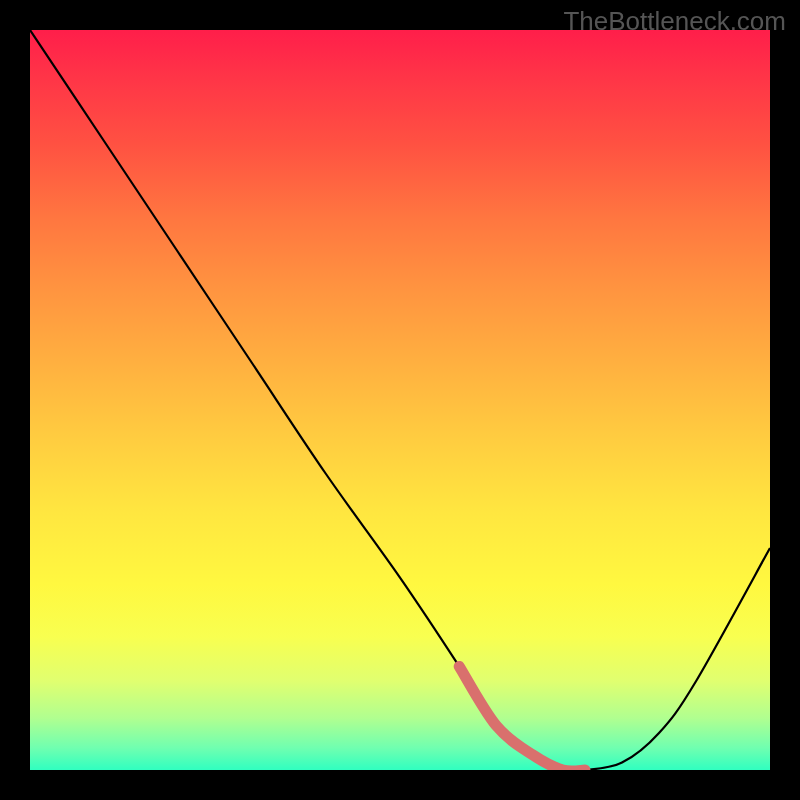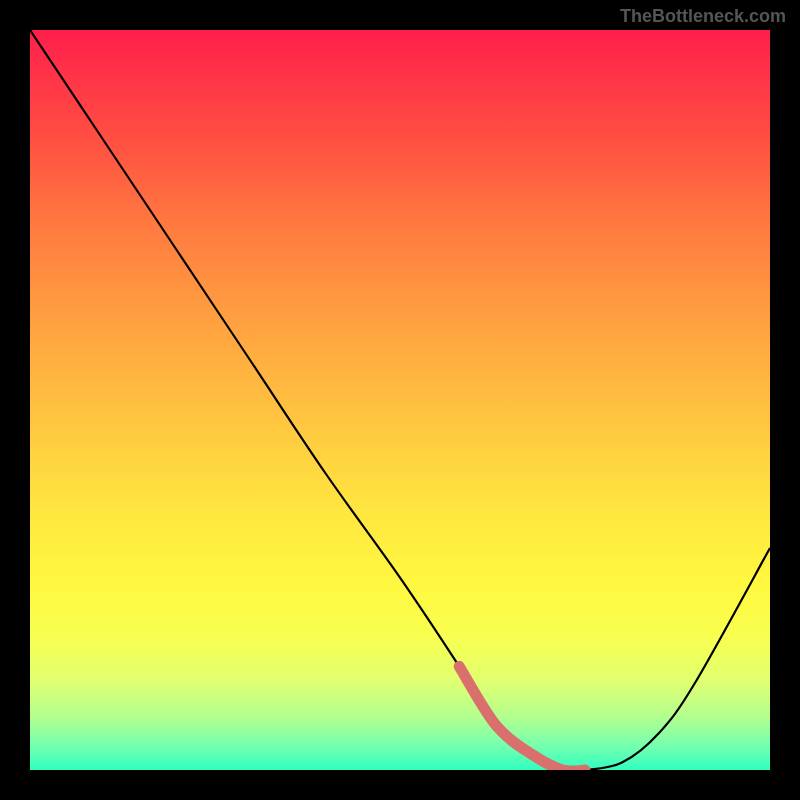--- a/index.html
+++ b/index.html
@@ -8,22 +8,22 @@
     height: 800px;
     background: #000;
     position: relative;
     font-family: Arial, sans-serif;
   }
   .watermark {
     position: absolute;
     top: 6px;
     right: 14px;
     color: #555;
-    font-size: 18px;
-    font-weight: 700;
+    font-size: 26px;
+    font-weight: 400;
     z-index: 10;
   }
   .plot-area {
     position: absolute;
     top: 30px;
     left: 30px;
     width: 740px;
     height: 740px;
   }
   .gradient-bg {

